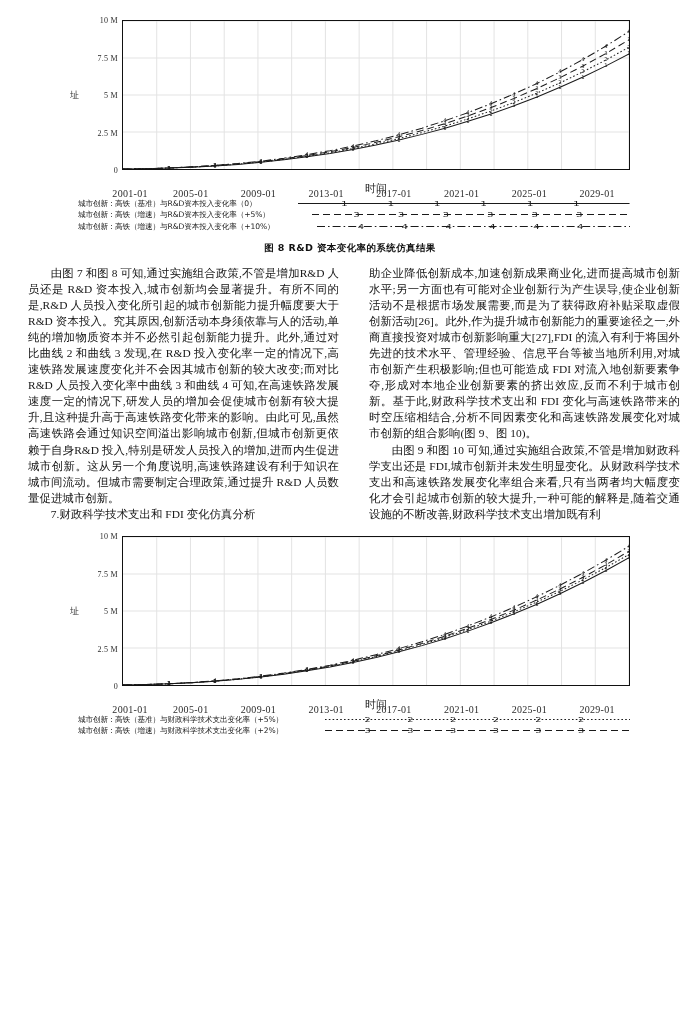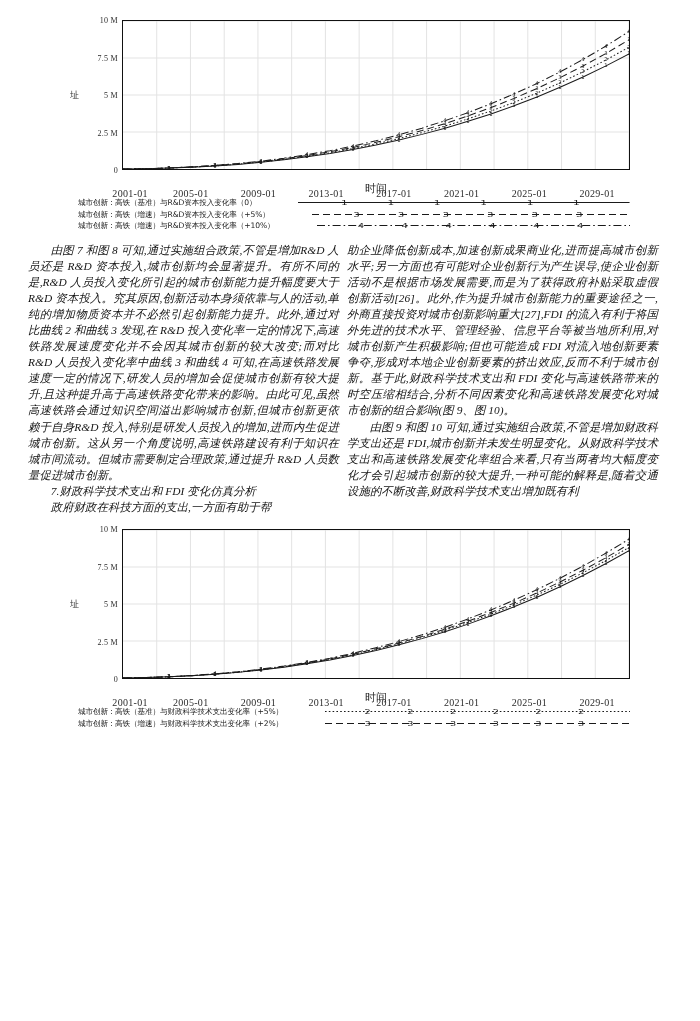--- a/index.html
+++ b/index.html
@@ -98,21 +98,21 @@
 
   
   .legend{
     margin:3px auto 0 auto;
     width:560px;
     padding-left:8px;
     box-sizing:border-box;
   }
   .legend-row{
     display:flex;
-    align-items:center;
+    align-items:flex-end;
     height:11.5px;
     font-size:8px;
     gap:36px;
   }
   .legend-label{
     font-family:"DejaVu Sans","Liberation Sans",sans-serif;
     font-size:7.6px;
     color:#1c1c1c;
     white-space:nowrap;
     line-height:11px;
@@ -132,24 +132,23 @@
     font-size:9.5px;
     font-weight:bold;
     color:#111;
     margin-top:10px;
     letter-spacing:.4px;
   }
 
   
   .columns{
     display:flex;
-    gap:8px;
+    gap:30px;
     padding:10px 28px 0 28px;
     box-sizing:border-box;
-    font-style:italic;
   }
   .col{
     width:311px;
     flex:0 0 311px;
   }
   .col p{
     margin:0;
     font-family:"Liberation Serif","DejaVu Serif",serif;
     font-size:11.4px;
     line-height:16.1px;
@@ -328,27 +327,27 @@
               <text x="56" y="7.6" font-size="6.4" font-family="&quot;DejaVu Sans&quot;, sans-serif" fill="#1a1a1a" text-anchor="middle">4</text>
               <text x="84" y="7.6" font-size="6.4" font-family="&quot;DejaVu Sans&quot;, sans-serif" fill="#1a1a1a" text-anchor="middle">4</text>
               <text x="112" y="7.6" font-size="6.4" font-family="&quot;DejaVu Sans&quot;, sans-serif" fill="#1a1a1a" text-anchor="middle">4</text>
               <text x="140" y="7.6" font-size="6.4" font-family="&quot;DejaVu Sans&quot;, sans-serif" fill="#1a1a1a" text-anchor="middle">4</text>
               <text x="168" y="7.6" font-size="6.4" font-family="&quot;DejaVu Sans&quot;, sans-serif" fill="#1a1a1a" text-anchor="middle">4</text>
             </svg>
           </span>
         </div>
       </div>
 
+    <div class="fig-caption">图 8   R&amp;D 资本变化率的系统仿真结果</div>
   </div>
 
   <div class="columns">
     <div class="col">
       <p class="indent">由图 7 和图 8 可知,通过实施组合政策,不管是增加R&amp;D 人员还是 R&amp;D 资本投入,城市创新均会显著提升。有所不同的是,R&amp;D 人员投入变化所引起的城市创新能力提升幅度要大于 R&amp;D 资本投入。究其原因,创新活动本身须依靠与人的活动,单纯的增加物质资本并不必然引起创新能力提升。此外,通过对比曲线 2 和曲线 3 发现,在 R&amp;D 投入变化率一定的情况下,高速铁路发展速度变化并不会因其城市创新的较大改变;而对比 R&amp;D 人员投入变化率中曲线 3 和曲线 4 可知,在高速铁路发展速度一定的情况下,研发人员的增加会促使城市创新有较大提升,且这种提升高于高速铁路变化带来的影响。由此可见,虽然高速铁路会通过知识空间溢出影响城市创新,但城市创新更依赖于自身R&amp;D 投入,特别是研发人员投入的增加,进而内生促进城市创新。这从另一个角度说明,高速铁路建设有利于知识在城市间流动。但城市需要制定合理政策,通过提升 R&amp;D 人员数量促进城市创新。</p>
       <p class="indent">7.财政科学技术支出和 FDI 变化仿真分析</p>
-      <p class="indent">政府财政在科技方面的支出,一方面有助于帮</p>
     </div>
     <div class="col">
       <p>助企业降低创新成本,加速创新成果商业化,进而提高城市创新水平;另一方面也有可能对企业创新行为产生误导,使企业创新活动不是根据市场发展需要,而是为了获得政府补贴采取虚假创新活动[26]。此外,作为提升城市创新能力的重要途径之一,外商直接投资对城市创新影响重大[27],FDI 的流入有利于将国外先进的技术水平、管理经验、信息平台等被当地所利用,对城市创新产生积极影响;但也可能造成 FDI 对流入地创新要素争夺,形成对本地企业创新要素的挤出效应,反而不利于城市创新。基于此,财政科学技术支出和 FDI 变化与高速铁路带来的时空压缩相结合,分析不同因素变化和高速铁路发展变化对城市创新的组合影响(图 9、图 10)。</p>
       <p class="indent">由图 9 和图 10 可知,通过实施组合政策,不管是增加财政科学支出还是 FDI,城市创新并未发生明显变化。从财政科学技术支出和高速铁路发展变化率组合来看,只有当两者均大幅度变化才会引起城市创新的较大提升,一种可能的解释是,随着交通设施的不断改善,财政科学技术支出增加既有利</p>
     </div>
   </div>
 
   <div class="figure fig2-block">
     <div class="chart-wrap">
       <div class="chart-row">

